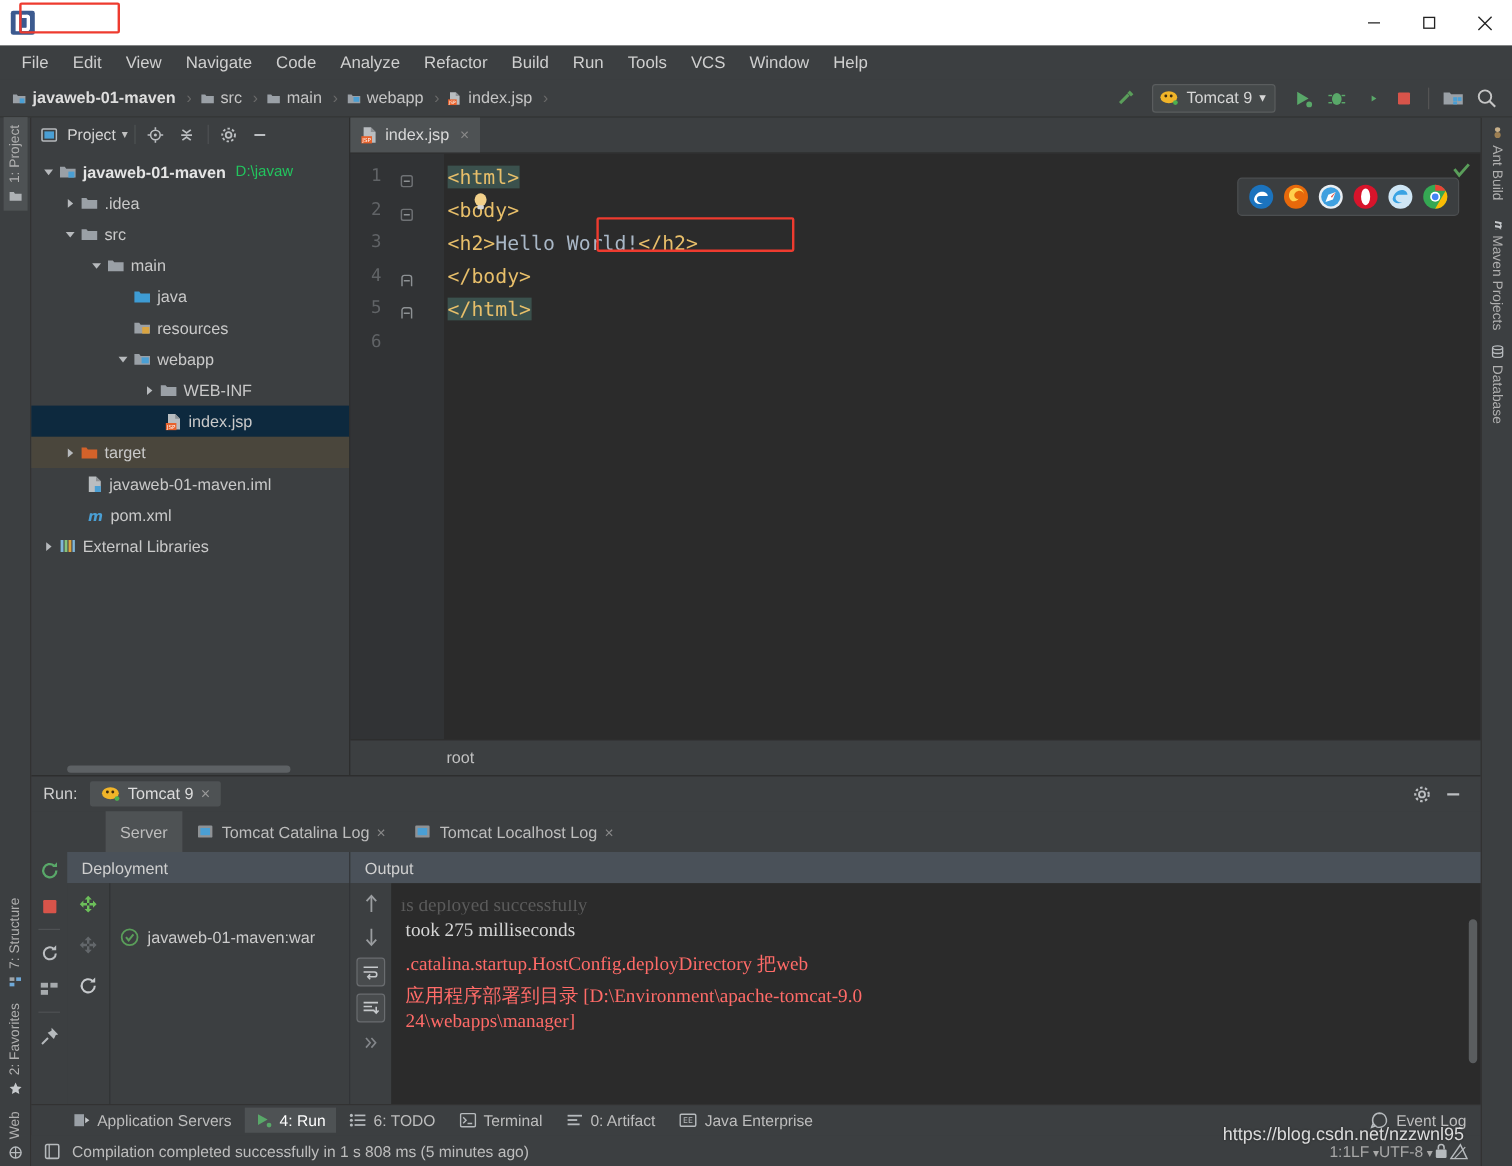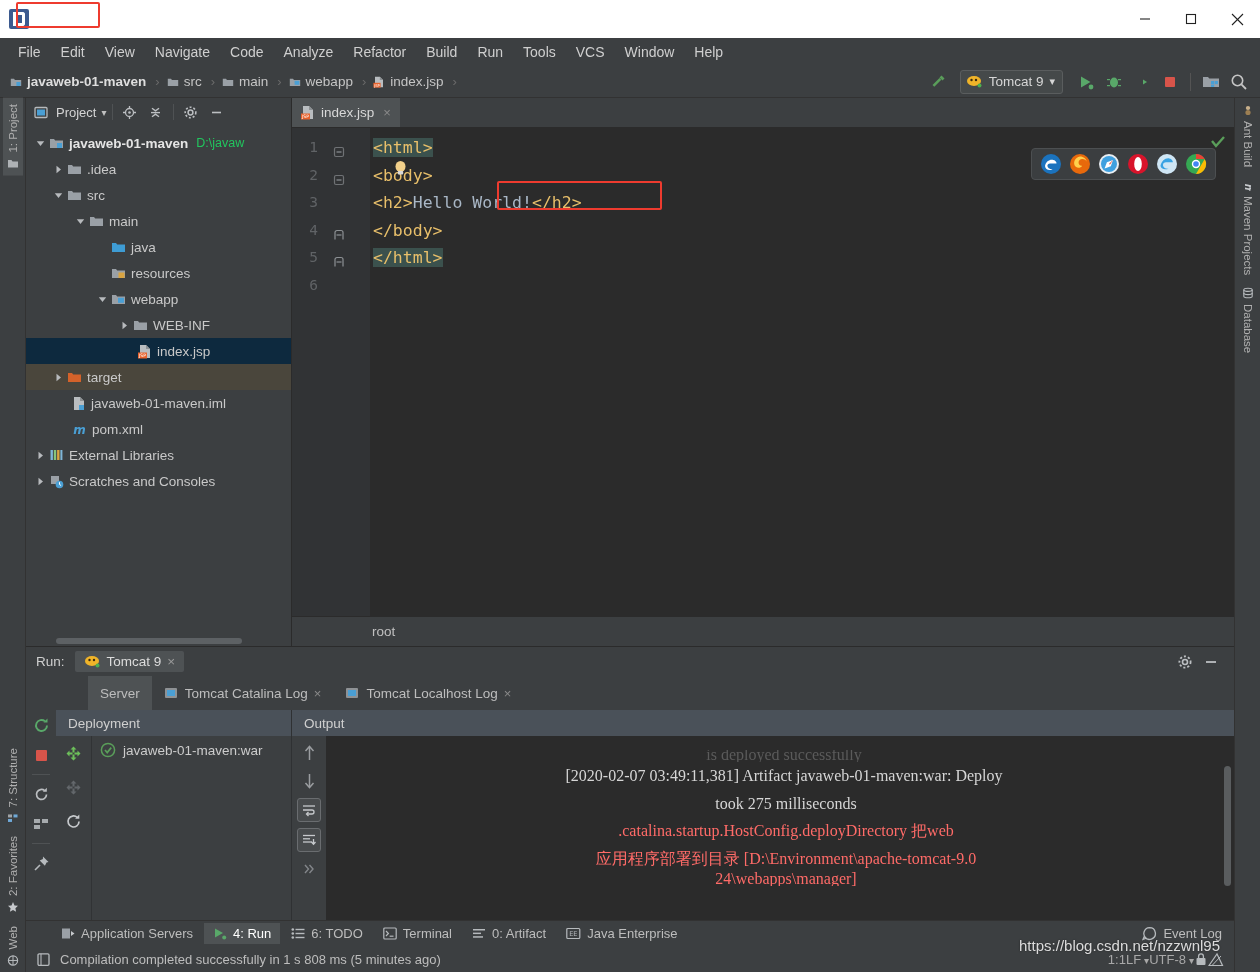--- a/index.html
+++ b/index.html
@@ -205,22 +205,22 @@
   .deploy-col { width: 236px; flex: 0 0 236px; display: flex; flex-direction: column; border-right: 1px solid #2f3133; }
   .col-head {
     height: 26px; flex: 0 0 26px; background: #4a5159; display: flex; align-items: center;
     padding-left: 12px; font-size: 13.5px; color: #cfcfcf;
   }
   .deploy-inner { flex: 1 1 auto; display: flex; background: #3c3f41; }
   .deploy-mini {
     width: 36px; flex: 0 0 36px; display: flex; flex-direction: column; align-items: center;
     padding-top: 6px; gap: 12px; border-right: 1px solid #313335;
   }
-  .deploy-item { display: flex; align-items: center; gap: 7px; padding: 6px 0 0 8px; font-size: 13.5px; color: #cccccc; }
-  .output-col { flex: 1 1 auto; display: flex; flex-direction: column; min-width: 0; text-align: center; }
+  .deploy-item { display: flex; align-items: center; gap: 7px; padding: 6px 0 0 8px; font-size: 13.5px; color: #cccccc; margin-top: 31px; }
+  .output-col { flex: 1 1 auto; display: flex; flex-direction: column; min-width: 0; }
   .console {
     flex: 1 1 auto; background: #2b2b2b; font-family: Liberation Serif, serif;
     font-size: 16px; padding: 14px 0 0 8px; overflow: hidden; position: relative;
     line-height: 27.5px;
   }
   .cl { white-space: pre; }
   .cl.red { color: #ff6b68; }
   .cl.white { color: #d6d6d6; }
   .cl.clip { color: #5b5b5b; }
   .console-scroll {
@@ -608,33 +608,20 @@
                 </span>
               <svg width="15" height="14" viewBox="0 0 15 14">
                   <rect x="1.5" y="2" width="2.4" height="10" fill="#7fb6d8"></rect>
                   <rect x="4.8" y="2" width="2.4" height="10" fill="#86c47c"></rect>
                   <rect x="8.1" y="2" width="2.4" height="10" fill="#d9a441"></rect>
                   <rect x="11.4" y="2" width="2" height="10" fill="#7fb6d8"></rect>
                 </svg>
               <span class="tlabel">External Libraries</span>
             </div>
 
-            <div class="tnode" style="padding-left:6px">
-              <span class="tw">
-                  <svg width="9" height="9" viewBox="0 0 9 9">
-                    <path d="M2.5 0.8v7.4L7 4.5z" fill="#b7babd"></path>
-                  </svg>
-                </span>
-              <svg width="15" height="15" viewBox="0 0 15 15">
-                  <path d="M2 2h8v8H2z" fill="#9aa0a6"></path>
-                  <circle cx="10.5" cy="10.5" r="3.8" fill="#4a9fd4"></circle>
-                  <path d="M10.5 8.2v2.3l1.6 1" stroke="#fff" stroke-width="1" fill="none"></path>
-                </svg>
-              <span class="tlabel">Scratches and Consoles</span>
-            </div>
 
             <div class="hscroll"></div>
           </div>
         </div>
 
         <div class="editor-col">
           <div class="tabsrow">
             <div class="etab">
               <svg width="14" height="15" viewBox="0 0 14 15">
                   <path d="M2 1h6l4 4v9H2z" fill="#b9bdc0"></path>
@@ -906,21 +893,20 @@
                     </svg>
                 </div>
                 <div class="rtool">
                   <svg width="14" height="14" viewBox="0 0 14 14">
                       <path d="M3 3l3.5 4L3 11M7.5 3L11 7l-3.5 4" fill="none" stroke="#83868a" stroke-width="1.4"></path>
                     </svg>
                 </div>
               </div>
               <div class="console">
                 <div class="cl clip" style="height:12px;line-height:9px;overflow:hidden">is deployed successfully</div>
-                <div class="cl white">[2020-02-07 03:49:11,381] Artifact javaweb-01-maven:war: Deploy</div>
                 <div class="cl white"> took 275 milliseconds</div>
                 <div class="cl red"> .catalina.startup.HostConfig.deployDirectory 把web</div>
                 <div class="cl red"> 应用程序部署到目录 [D:\Environment\apache-tomcat-9.0</div>
                 <div class="cl red" style="height:14px;line-height:14px;overflow:hidden"> 24\webapps\manager]</div>
                 <div class="console-scroll"></div>
               </div>
             </div>
           </div>
         </div>
       </div>

